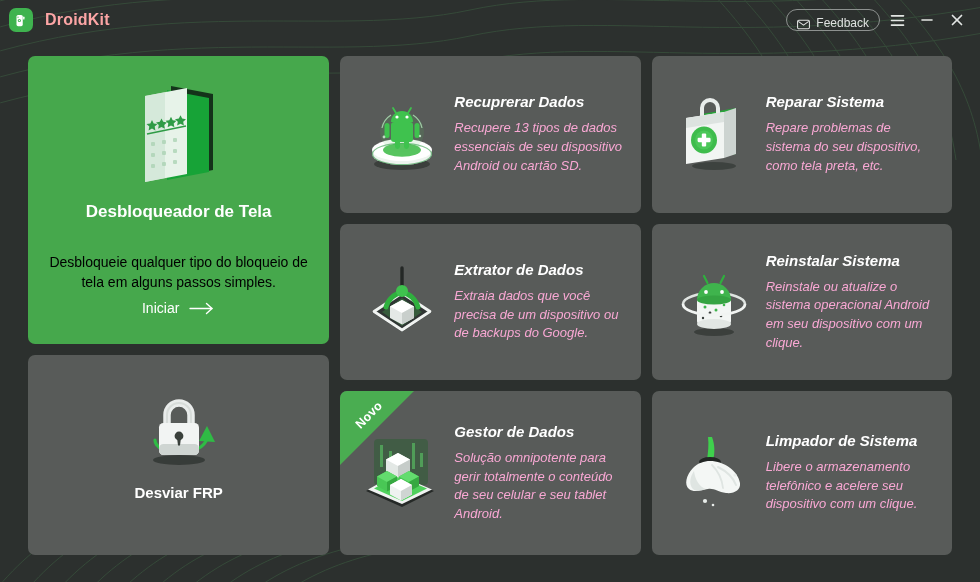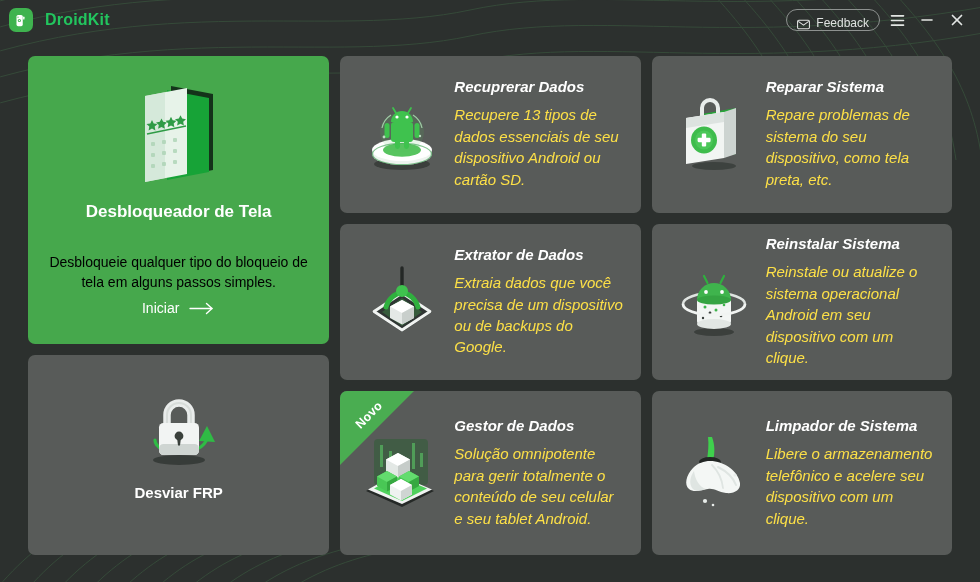--- a/index.html
+++ b/index.html
@@ -48,21 +48,21 @@
     border-radius: 7px;
     background: #3fb34f;
     display: flex;
     align-items: center;
     justify-content: center;
     flex: 0 0 auto;
   }
 
   #app-title {
     margin-left: 12px;
-    color: #22c55e;
+    color: #fca5a5;
     font-size: 16px;
     font-weight: bold;
     letter-spacing: .2px;
   }
 
   #titlebar-right {
     margin-left: auto;
     display: flex;
     align-items: center;
     gap: 4px;
@@ -189,22 +189,22 @@
     justify-content: center;
   }
   .feature .f-text { flex: 1 1 auto; padding-right: 2px; font-style: italic; }
   .feature .f-title {
     color: #ffffff;
     font-size: 15px;
     font-weight: bold;
     margin-bottom: 9px;
   }
   .feature .f-desc {
-    color: #fde047;
-    font-size: 15px;
+    color: #f9a8d4;
+    font-size: 13px;
     line-height: 1.43;
   }
   .feature.tall { height: 164px; }
 
   
   .ribbon {
     position: absolute;
     top: 0;
     left: 0;
     width: 74px;

